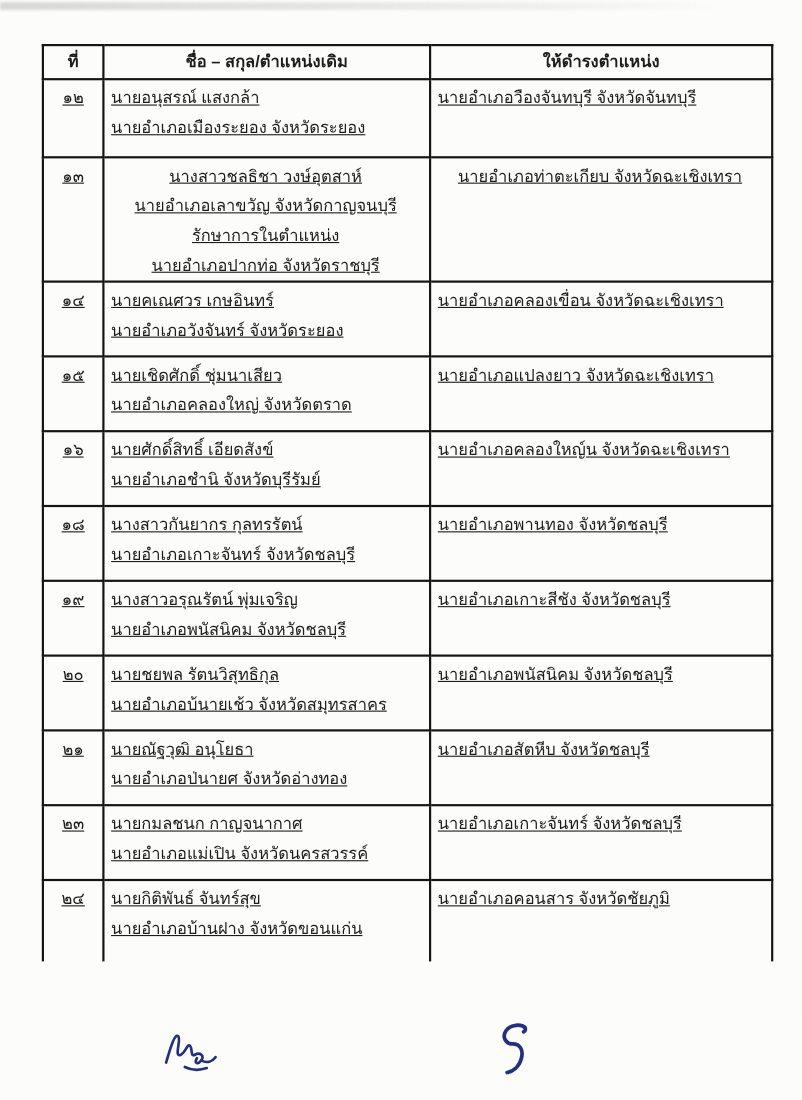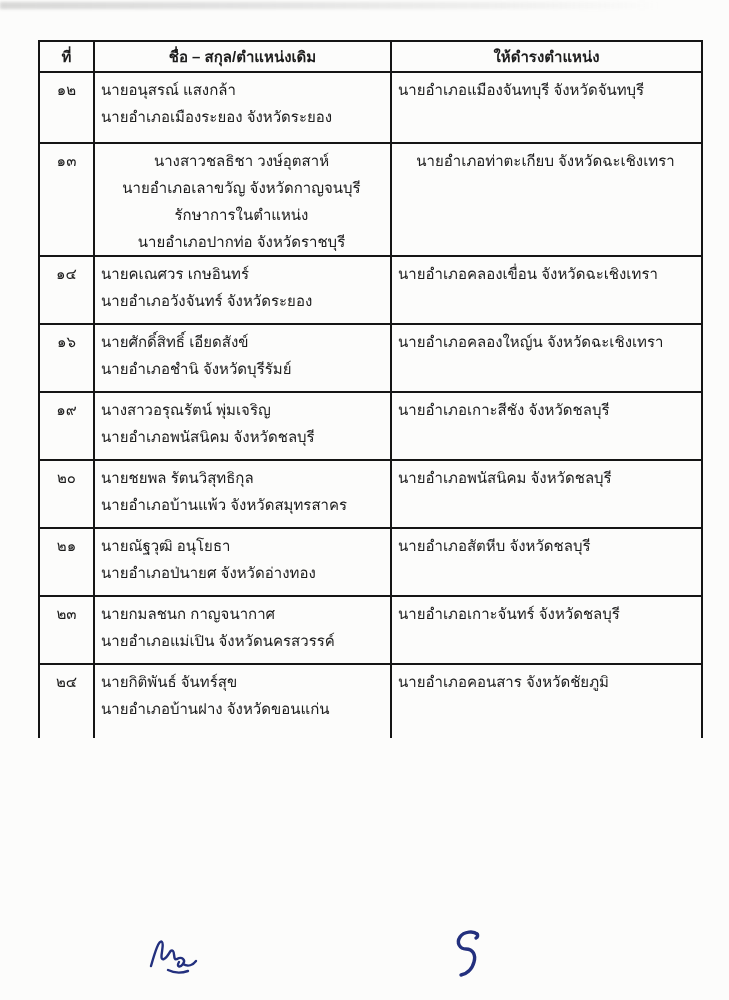--- a/index.html
+++ b/index.html
@@ -50,21 +50,21 @@
     overflow: hidden;
   }
   .doc-table th {
     height: 24px;
     font-weight: bold;
     text-align: center;
     vertical-align: middle;
     font-size: 15px;
     padding: 1px 2px;
   }
-  .doc-table td { height: 63px; }
+  .doc-table td { height: 63px; text-decoration: underline; }
   .doc-table td.no-cell {
     text-align: center;
     padding-top: 3px;
   }
   .doc-table td.text-cell {
     padding: 3px 8px 0 6px;
   }
   .doc-table tbody tr:nth-child(1) td { height: 66px; }
   .doc-table tbody tr:nth-child(2) td { height: 106px; text-align: center; }
   .doc-table tbody tr:last-child td {
@@ -109,21 +109,21 @@
       </tr>
     </thead>
     <tbody>
     <tr>
       <td class="no-cell">๑๒</td>
       <td class="text-cell former">
             <div class="line">นายอนุสรณ์ แสงกล้า</div>
             <div class="line">นายอำเภอเมืองระยอง จังหวัดระยอง</div>
           </td>
       <td class="text-cell">
-        <div class="line newpos">นายอำเภอแมืองจันทบุรี จังหวัดจันทบุรี</div>
+        <div class="line newpos">นายอำเภอวืองจันทบุรี จังหวัดจันทบุรี</div>
       </td>
     </tr>
 
     <tr>
       <td class="no-cell">๑๓</td>
       <td class="text-cell former">
             <div class="line">นางสาวชลธิชา วงษ์อุตสาห์</div>
             <div class="line">นายอำเภอเลาขวัญ จังหวัดกาญจนบุรี</div>
             <div class="line">รักษาการในตำแหน่ง</div>
             <div class="line">นายอำเภอปากท่อ จังหวัดราชบุรี</div>
@@ -137,50 +137,70 @@
       <td class="no-cell">๑๔</td>
       <td class="text-cell former">
             <div class="line">นายคเณศวร เกษอินทร์</div>
             <div class="line">นายอำเภอวังจันทร์ จังหวัดระยอง</div>
           </td>
       <td class="text-cell">
         <div class="line newpos">นายอำเภอคลองเขื่อน จังหวัดฉะเชิงเทรา</div>
       </td>
     </tr>
 
+    <tr>
+      <td class="no-cell">๑๕</td>
+      <td class="text-cell former">
+            <div class="line">นายเชิดศักดิ์ ชุ่มนาเสียว</div>
+            <div class="line">นายอำเภอคลองใหญ่ จังหวัดตราด</div>
+          </td>
+      <td class="text-cell">
+        <div class="line newpos">นายอำเภอแปลงยาว จังหวัดฉะเชิงเทรา</div>
+      </td>
+    </tr>
 
     <tr>
       <td class="no-cell">๑๖</td>
       <td class="text-cell former">
             <div class="line">นายศักดิ์สิทธิ์ เอียดสังข์</div>
             <div class="line">นายอำเภอชำนิ จังหวัดบุรีรัมย์</div>
           </td>
       <td class="text-cell">
         <div class="line newpos">นายอำเภอคลองใหญ์น จังหวัดฉะเชิงเทรา</div>
       </td>
     </tr>
 
 
+    <tr>
+      <td class="no-cell">๑๘</td>
+      <td class="text-cell former">
+            <div class="line">นางสาวกันยากร กุลทรรัตน์</div>
+            <div class="line">นายอำเภอเกาะจันทร์ จังหวัดชลบุรี</div>
+          </td>
+      <td class="text-cell">
+        <div class="line newpos">นายอำเภอพานทอง จังหวัดชลบุรี</div>
+      </td>
+    </tr>
 
     <tr>
       <td class="no-cell">๑๙</td>
       <td class="text-cell former">
             <div class="line">นางสาวอรุณรัตน์ พุ่มเจริญ</div>
             <div class="line">นายอำเภอพนัสนิคม จังหวัดชลบุรี</div>
           </td>
       <td class="text-cell">
         <div class="line newpos">นายอำเภอเกาะสีชัง จังหวัดชลบุรี</div>
       </td>
     </tr>
 
     <tr>
       <td class="no-cell">๒๐</td>
       <td class="text-cell former">
             <div class="line">นายชยพล รัตนวิสุทธิกุล</div>
-            <div class="line">นายอำเภอบ้านแพ้ว จังหวัดสมุทรสาคร</div>
+            <div class="line">นายอำเภอบ้นายเช้ว จังหวัดสมุทรสาคร</div>
           </td>
       <td class="text-cell">
         <div class="line newpos">นายอำเภอพนัสนิคม จังหวัดชลบุรี</div>
       </td>
     </tr>
 
     <tr>
       <td class="no-cell">๒๑</td>
       <td class="text-cell former">
             <div class="line">นายณัฐวุฒิ อนุโยธา</div>

